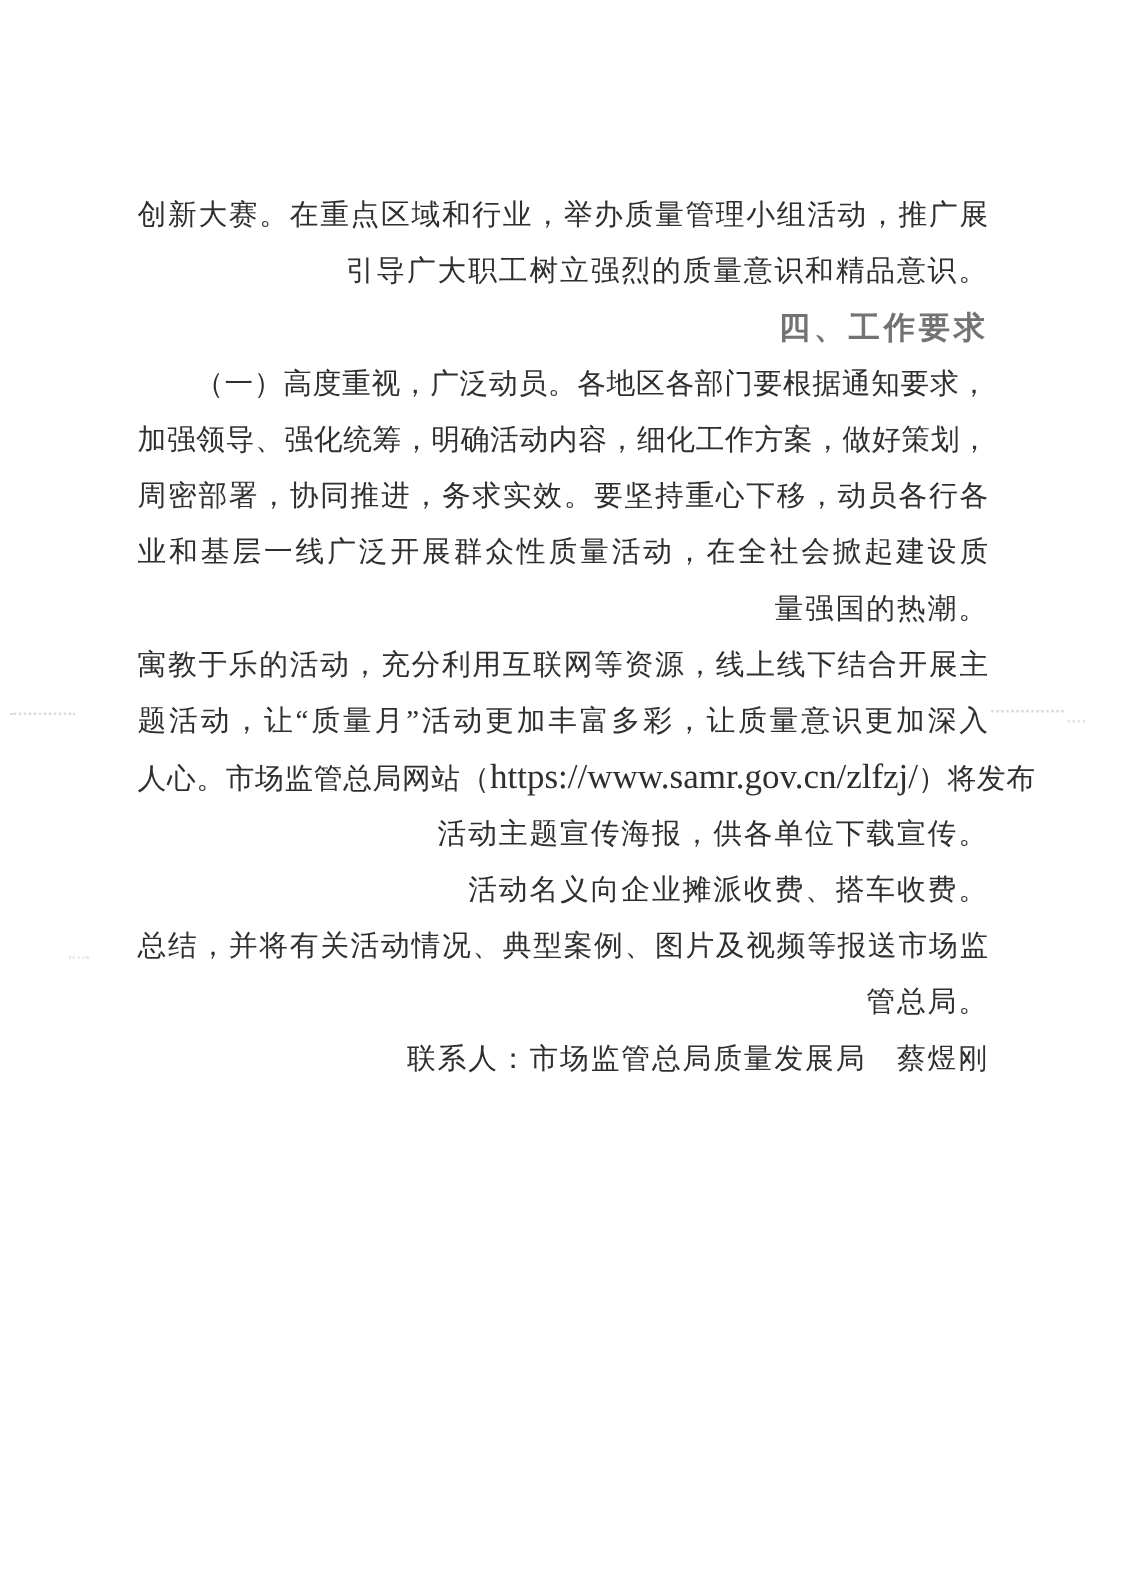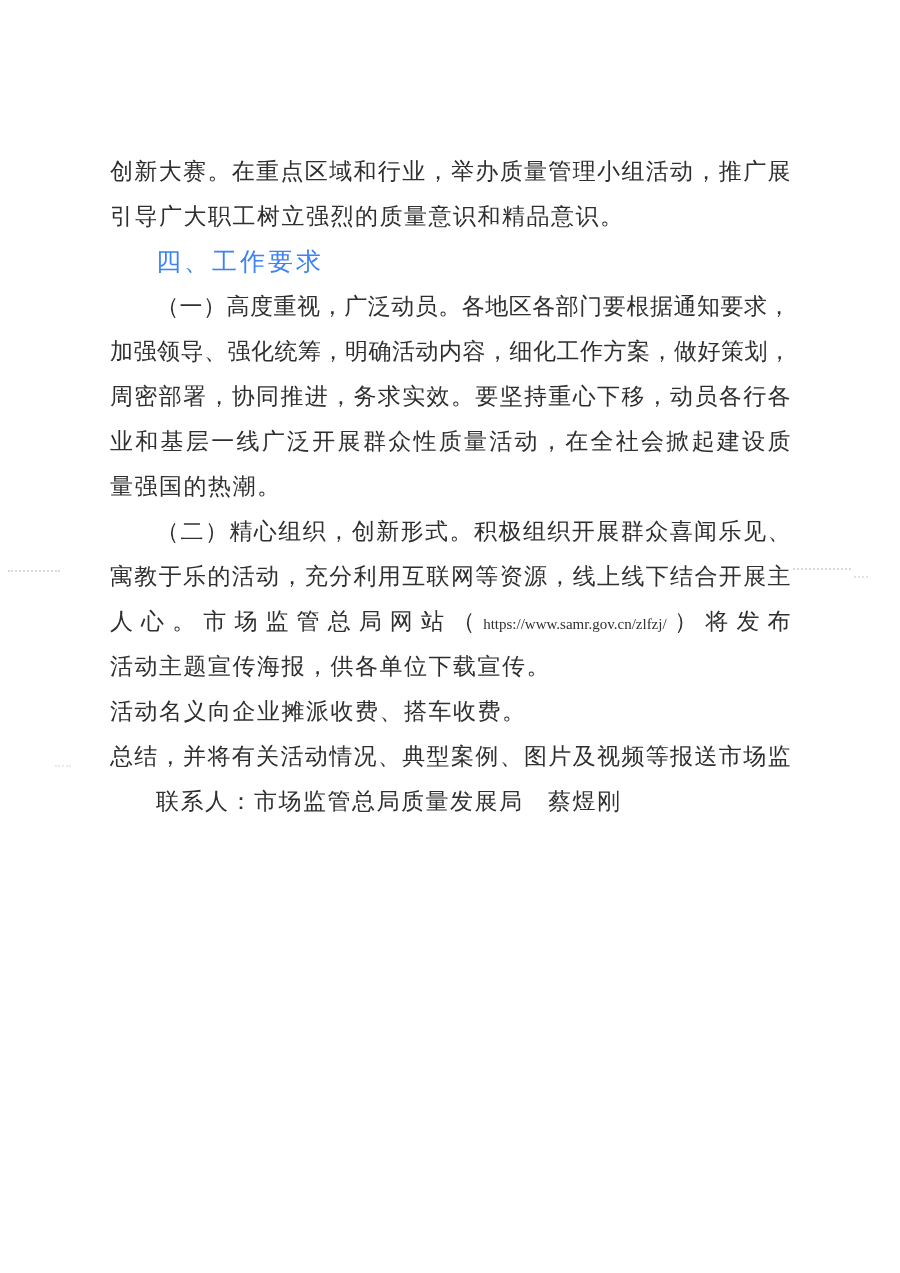--- a/index.html
+++ b/index.html
@@ -21,39 +21,39 @@
     left: 110px;
     top: 149px;
     width: 681px;
   }
   .line {
     font-size: 23px;
     line-height: 45px;
     height: 45px;
     white-space: nowrap;
     letter-spacing: 1.5px;
-    text-align: left;
+    text-align: right;
   }
   .line.full {
     letter-spacing: 0.5px;
     text-align: justify;
     text-align-last: justify;
   }
   .line.indent {
     padding-left: 46px;
   }
   .line.heading {
     font-family: "DejaVu Sans", "Liberation Sans", sans-serif;
-    font-weight: 400;
+    font-weight: 700;
     font-size: 25px;
     letter-spacing: 3px;
-    color: #3b82f6;
+    color: #737373;
   }
   .url-part {
-    font-size: 15px;
+    font-size: 28px;
     letter-spacing: 0;
   }
   .page-number {
     position: absolute;
     left: 145px;
     top: 1147px;
     font-size: 24px;
     line-height: 30px;
     letter-spacing: 2px;
     color: #3a3a3a;
@@ -76,26 +76,27 @@
 <div class="page">
   <div class="content">
     <div class="line full">创新大赛。在重点区域和行业，举办质量管理小组活动，推广展</div>
     <div class="line">引导广大职工树立强烈的质量意识和精品意识。</div>
     <div class="line heading indent">四、工作要求</div>
     <div class="line full indent">（一）高度重视，广泛动员。各地区各部门要根据通知要求，</div>
     <div class="line full">加强领导、强化统筹，明确活动内容，细化工作方案，做好策划，</div>
     <div class="line full">周密部署，协同推进，务求实效。要坚持重心下移，动员各行各</div>
     <div class="line full">业和基层一线广泛开展群众性质量活动，在全社会掀起建设质</div>
     <div class="line">量强国的热潮。</div>
-    <div class="line full indent">（二）精心组织，创新形式。积极组织开展群众喜闻乐见、</div>
     <div class="line full">寓教于乐的活动，充分利用互联网等资源，线上线下结合开展主</div>
+    <div class="line full">题活动，让“质量月”活动更加丰富多彩，让质量意识更加深入</div>
     <div class="line full"><span>人心。市场监管总局网站（</span><span class="url-part">https://www.samr.gov.cn/zlfzj/</span><span>）将发布</span></div>
     <div class="line">活动主题宣传海报，供各单位下载宣传。</div>
     <div class="line">活动名义向企业摊派收费、搭车收费。</div>
     <div class="line full">总结，并将有关活动情况、典型案例、图片及视频等报送市场监</div>
+    <div class="line">管总局。</div>
     <div class="line indent">联系人：市场监管总局质量发展局　蔡煜刚</div>
   </div>
 
   <div class="page-number">— 6 —</div>
 
   <div class="artifact a1"></div>
   <div class="artifact a2"></div>
   <div class="artifact a3"></div>
   <div class="artifact a4"></div>
 </div>

